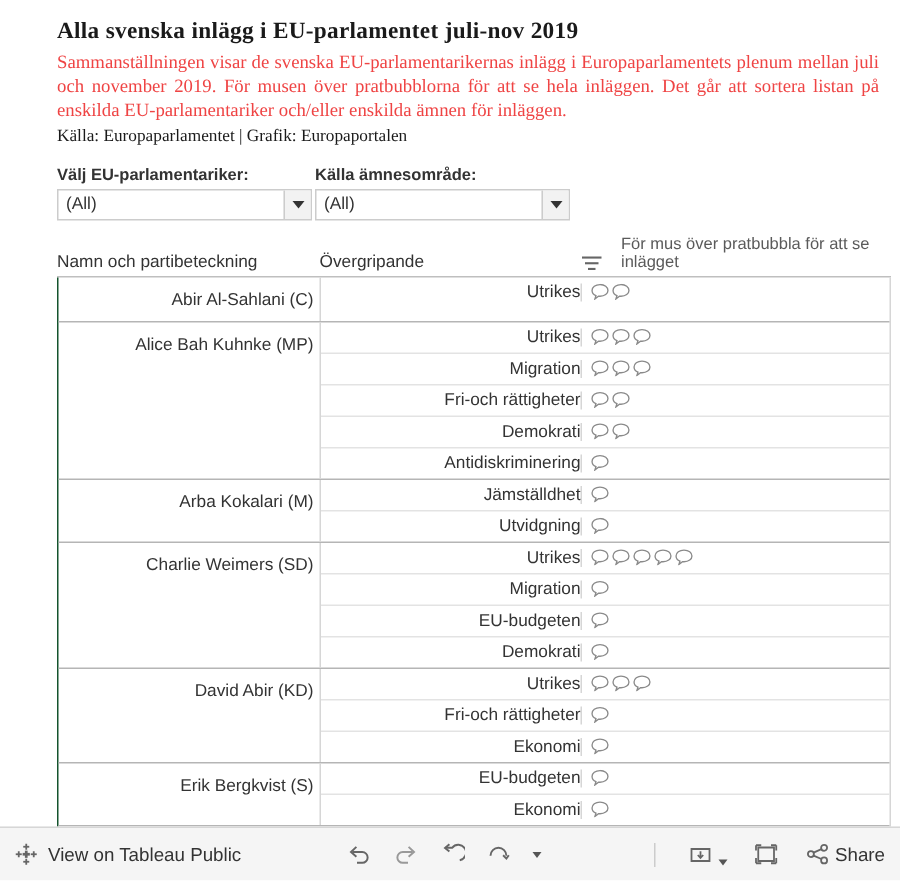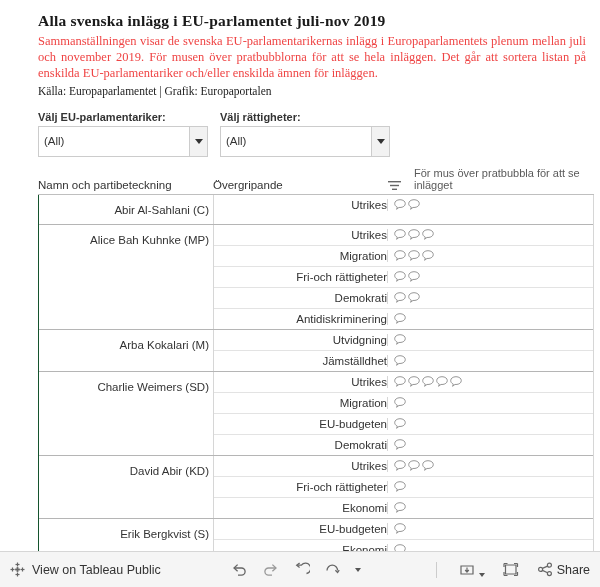--- a/index.html
+++ b/index.html
@@ -43,36 +43,36 @@
   }
   .viz-source {
     font-family: "Liberation Serif", serif;
     font-size: 11.5px;
     color: #1a1a1a;
     margin: 3px 0 0 0;
   }
   
   .filters {
     display: flex;
-    gap: 12px;
+    gap: 2px;
     padding: 14px 14px 0 14px;
   }
   .filter {
     width: 170px;
   }
   .filter-label {
     font-size: 11px;
     font-weight: bold;
     color: #333333;
     margin-bottom: 3px;
     display: block;
   }
   .dropdown {
     position: relative;
-    height: 31px;
+    height: 21px;
     border: 1px solid #cccccc;
     background: #ffffff;
     box-sizing: border-box;
     display: flex;
     align-items: center;
     font-size: 11.5px;
     color: #333333;
     padding-left: 5px;
     cursor: default;
   }
@@ -226,21 +226,21 @@
     <div class="filter">
       <span class="filter-label">Välj EU-parlamentariker:</span>
       <div class="dropdown">
         <span>(All)</span>
         <span class="dropdown-arrow">
             <i></i>
           </span>
       </div>
     </div>
     <div class="filter">
-      <span class="filter-label">Välj rättigheter:</span>
+      <span class="filter-label">Källa ämnesområde:</span>
       <div class="dropdown">
         <span>(All)</span>
         <span class="dropdown-arrow">
             <i></i>
           </span>
       </div>
     </div>
   </div>
 
   <div class="table-wrap">
@@ -360,31 +360,31 @@
                   </svg>
                 </span>
               </div>
             </div>
           </div>
         </div>
         <div class="person-block">
           <div class="person-name">Arba Kokalari (M)</div>
           <div class="rows">
             <div class="row">
+              <div class="topic">Jämställdhet</div>
+              <div class="bubbles">
+                <span>
+                  <svg class="bubble" width="12" height="11" viewBox="0 0 12 11" aria-hidden="true">
+                    <path d="M6 0.7 C2.9 0.7 0.7 2.4 0.7 4.6 C0.7 6.1 1.7 7.4 3.3 8.1 L2.6 10.3 L5 8.4 C5.3 8.45 5.65 8.5 6 8.5 C9.1 8.5 11.3 6.8 11.3 4.6 C11.3 2.4 9.1 0.7 6 0.7 Z" fill="none" stroke="#8a8a8a" stroke-width="0.9"></path>
+                  </svg>
+                </span>
+              </div>
+            </div>
+            <div class="row">
               <div class="topic">Utvidgning</div>
-              <div class="bubbles">
-                <span>
-                  <svg class="bubble" width="12" height="11" viewBox="0 0 12 11" aria-hidden="true">
-                    <path d="M6 0.7 C2.9 0.7 0.7 2.4 0.7 4.6 C0.7 6.1 1.7 7.4 3.3 8.1 L2.6 10.3 L5 8.4 C5.3 8.45 5.65 8.5 6 8.5 C9.1 8.5 11.3 6.8 11.3 4.6 C11.3 2.4 9.1 0.7 6 0.7 Z" fill="none" stroke="#8a8a8a" stroke-width="0.9"></path>
-                  </svg>
-                </span>
-              </div>
-            </div>
-            <div class="row">
-              <div class="topic">Jämställdhet</div>
               <div class="bubbles">
                 <span>
                   <svg class="bubble" width="12" height="11" viewBox="0 0 12 11" aria-hidden="true">
                     <path d="M6 0.7 C2.9 0.7 0.7 2.4 0.7 4.6 C0.7 6.1 1.7 7.4 3.3 8.1 L2.6 10.3 L5 8.4 C5.3 8.45 5.65 8.5 6 8.5 C9.1 8.5 11.3 6.8 11.3 4.6 C11.3 2.4 9.1 0.7 6 0.7 Z" fill="none" stroke="#8a8a8a" stroke-width="0.9"></path>
                   </svg>
                 </span>
               </div>
             </div>
           </div>
         </div>

